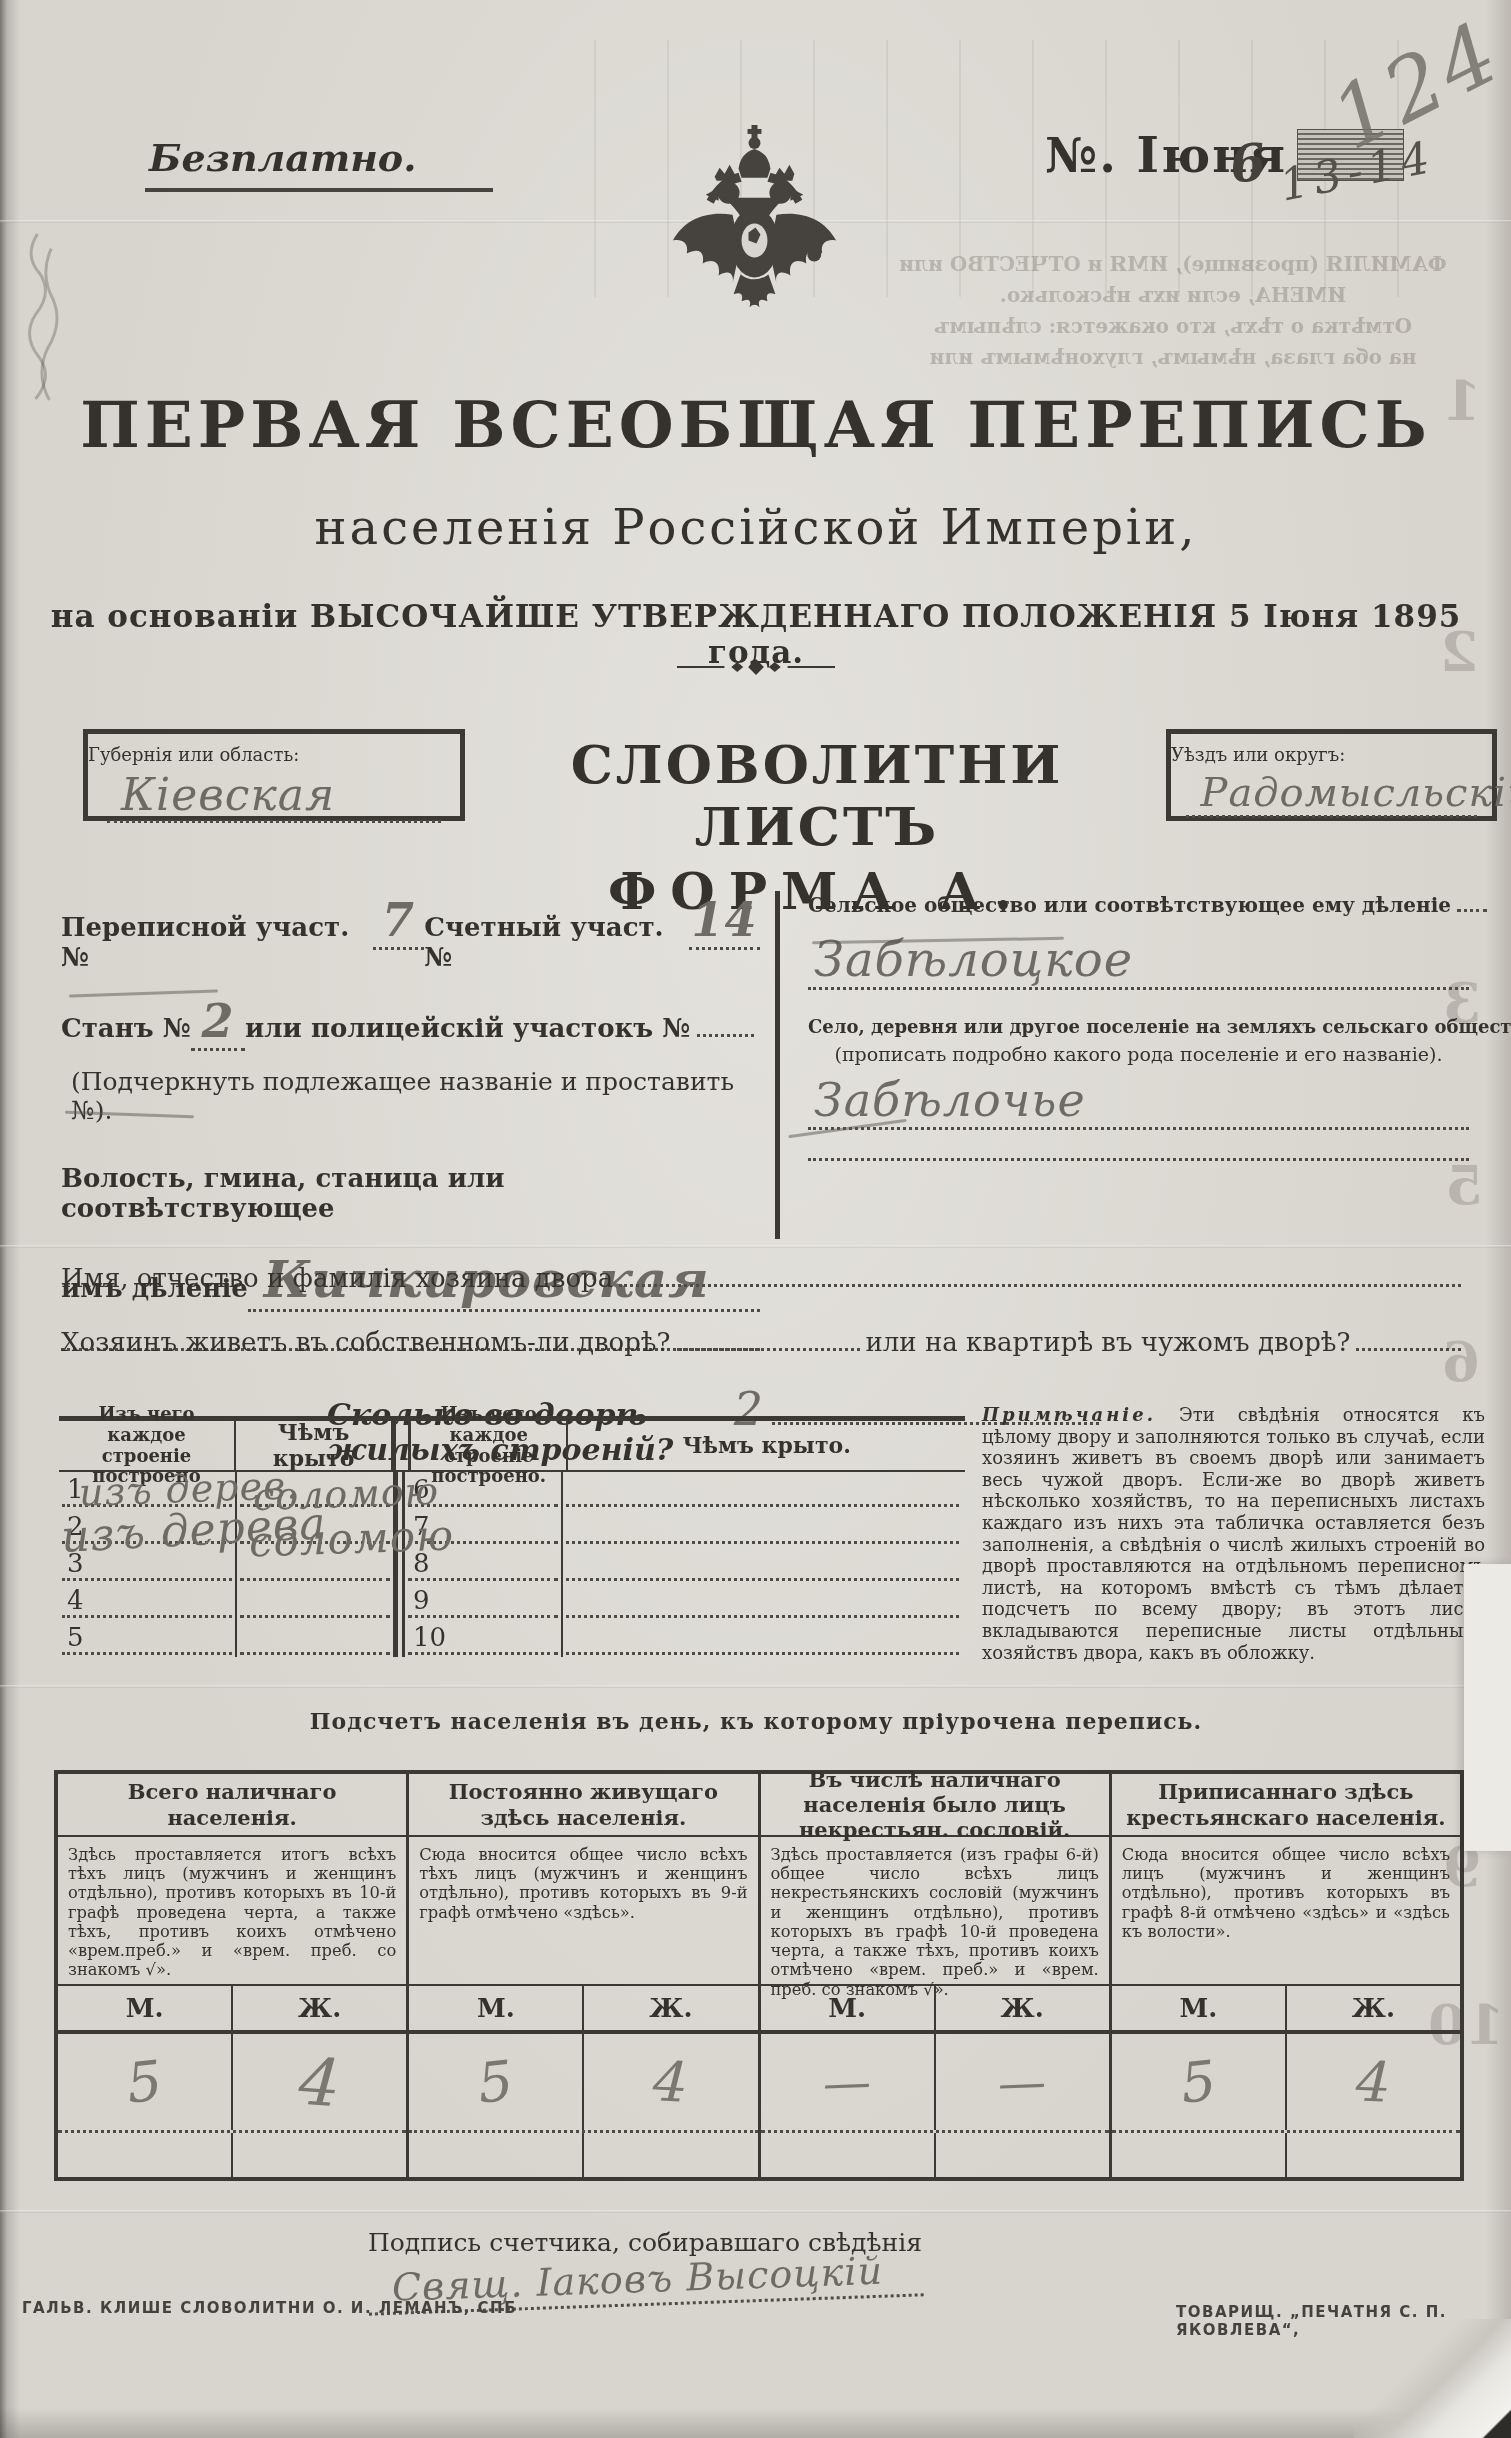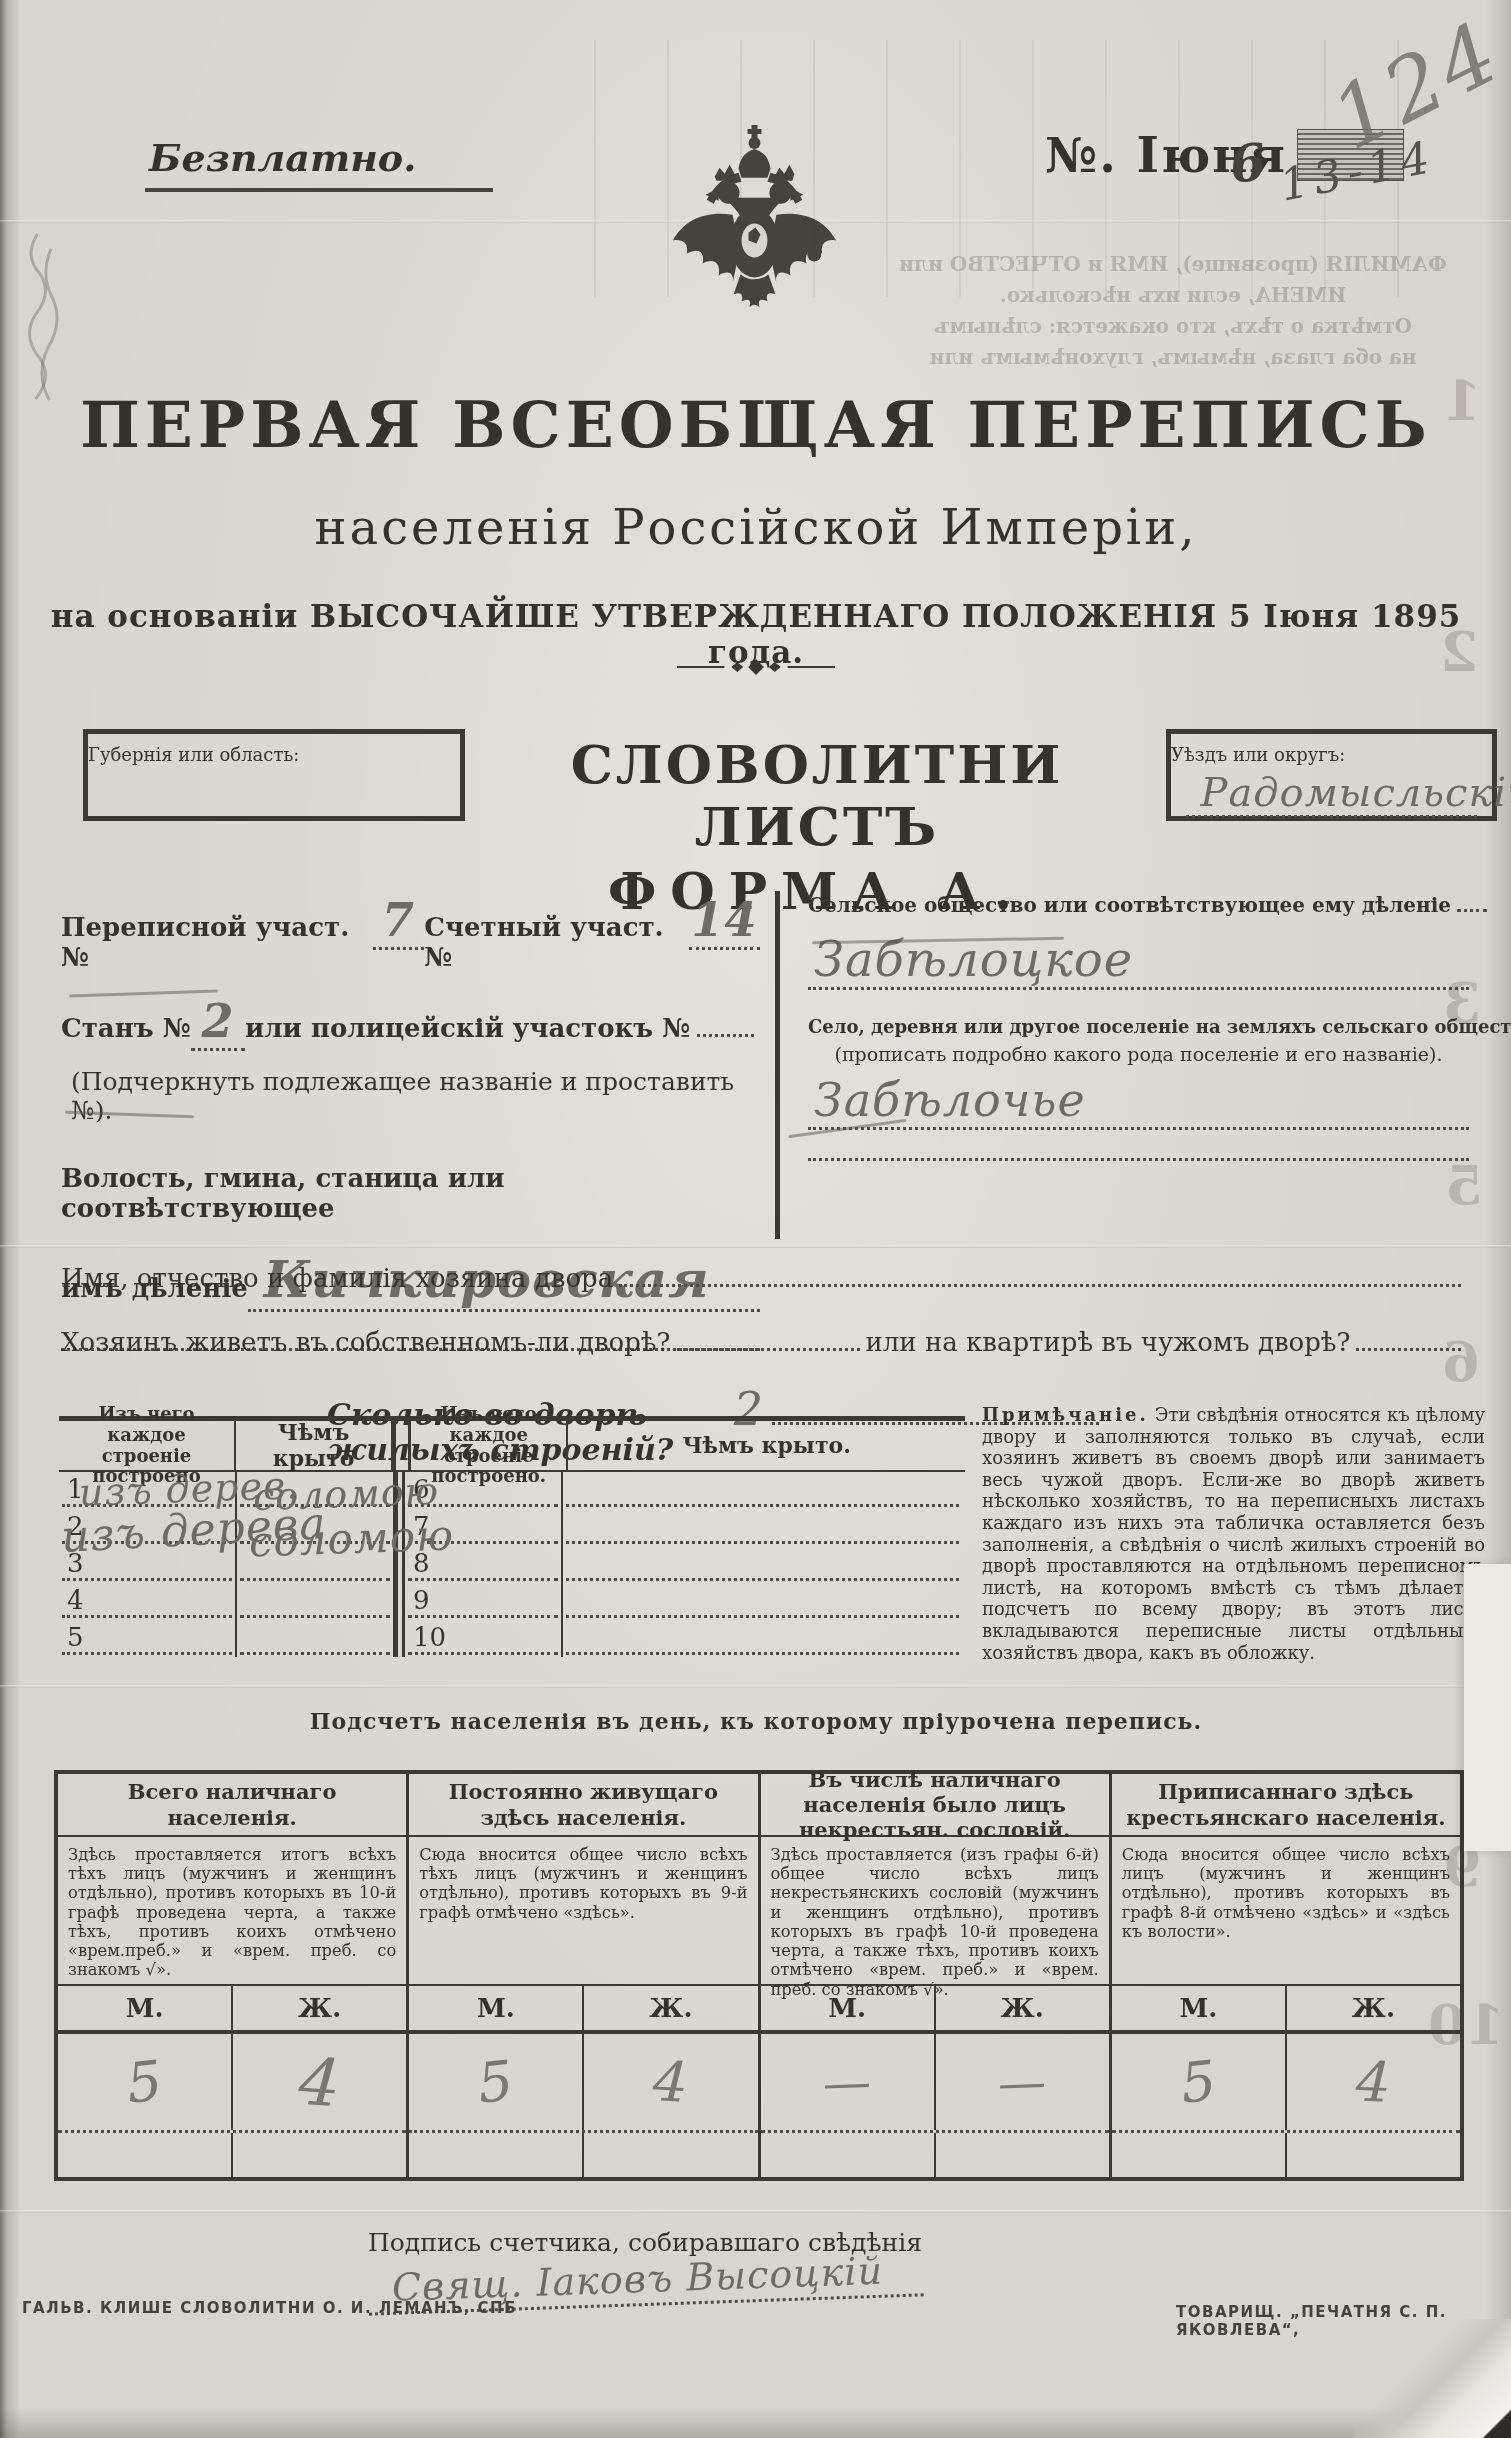--- a/index.html
+++ b/index.html
@@ -80,21 +80,21 @@
   .bc3{width:158px;border-right:2px solid #3c3934;}
   .bc4{width:399px;}
   .bhead .bc{display:flex;align-items:center;justify-content:center;text-align:center;
     font-size:18px;font-weight:bold;line-height:1.15;padding:2px 6px;}
   .bhead .bc2,.bhead .bc4{font-size:22px;}
   .brow .bc:after{content:"";position:absolute;left:3px;right:3px;bottom:2px;border-bottom:3px dotted #4e4b45;}
   .rownum{font-size:26px;padding:2px 0 0 8px;display:inline-block;}
   .bhw{position:absolute;font-size:38px;white-space:nowrap;}
   
   .note{left:982px;top:1404px;width:503px;font-size:18px;line-height:1.2;text-align:justify;}
-  .note .nl{font-weight:bold;letter-spacing:3px;}
+  .note .nl{font-weight:bold;letter-spacing:3px;font-style:italic;}
   
   .chead-title{left:0;top:1708px;width:100%;text-align:center;font-size:22px;font-weight:bold;letter-spacing:1px;}
   .ctable{left:54px;top:1770px;width:1410px;border:4px solid #3c3934;display:flex;box-sizing:border-box;}
   .cgroup{flex:1 1 0;display:flex;flex-direction:column;border-right:3px solid #3c3934;min-width:0;}
   .cgroup:last-child{border-right:none;}
   .chead{height:63px;border-bottom:2px solid #3c3934;display:flex;align-items:center;justify-content:center;
     text-align:center;font-size:21px;font-weight:bold;line-height:1.2;padding:2px 10px;box-sizing:border-box;}
   .cdesc{height:149px;border-bottom:2px solid #3c3934;font-size:16.3px;line-height:1.18;
     padding:8px 10px;text-align:justify;box-sizing:border-box;}
   .cmj{height:48px;border-bottom:4px solid #3c3934;display:flex;box-sizing:border-box;}
@@ -204,20 +204,21 @@
           <rect x="112" y="7" width="48" height="2"></rect>
       <path d="M80 0 l8 8 l-8 8 l-8 -8 Z"></path>
           <path d="M61 3 l6 5 l-6 5 l-6 -5 Z"></path>
           <path d="M99 3 l6 5 l-6 5 l-6 -5 Z"></path>
     </g>
       </svg>
   </div>
 
   <div class="abs hbox lbox">
     <span class="blabel">Губернія или область:</span>
+    <span class="bval hw dotu">Кіевская</span>
   </div>
   <div class="abs cblock">
     <div class="c1">СЛОВОЛИТНИ ЛИСТЪ</div>
     <div class="c2">ФОРМА А.</div>
   </div>
   <div class="abs hbox rbox">
     <span class="blabel">Уѣздъ или округъ:</span>
     <span class="bval hw dotu" style="font-size:40px">Радомысльскій</span>
   </div>
 

